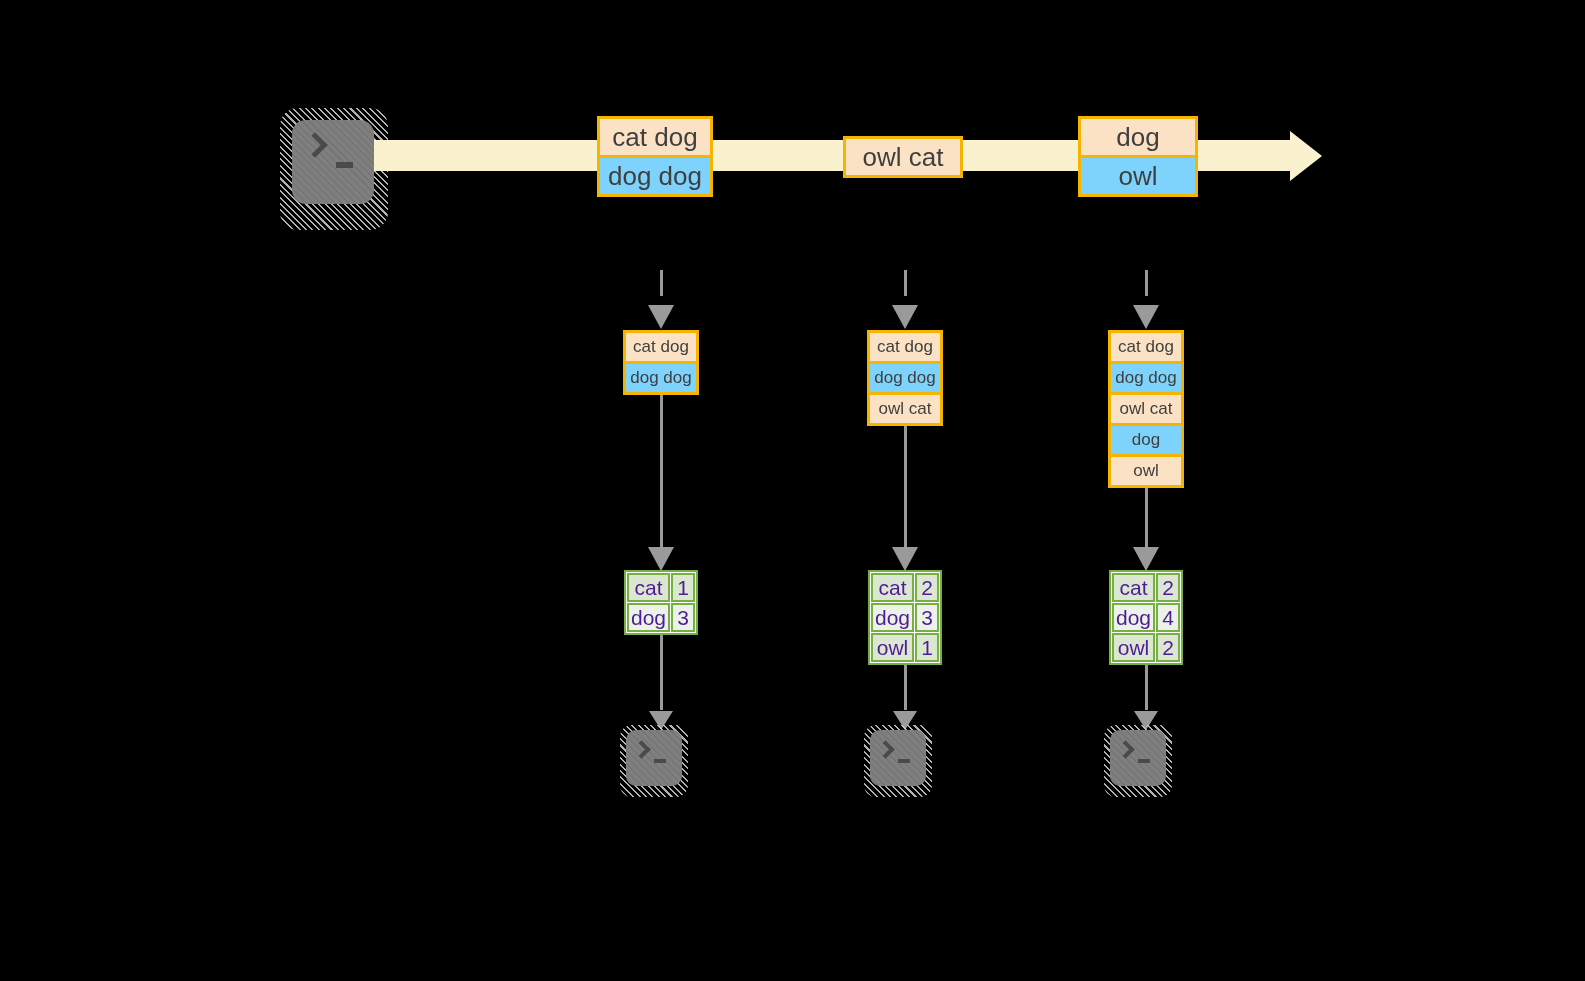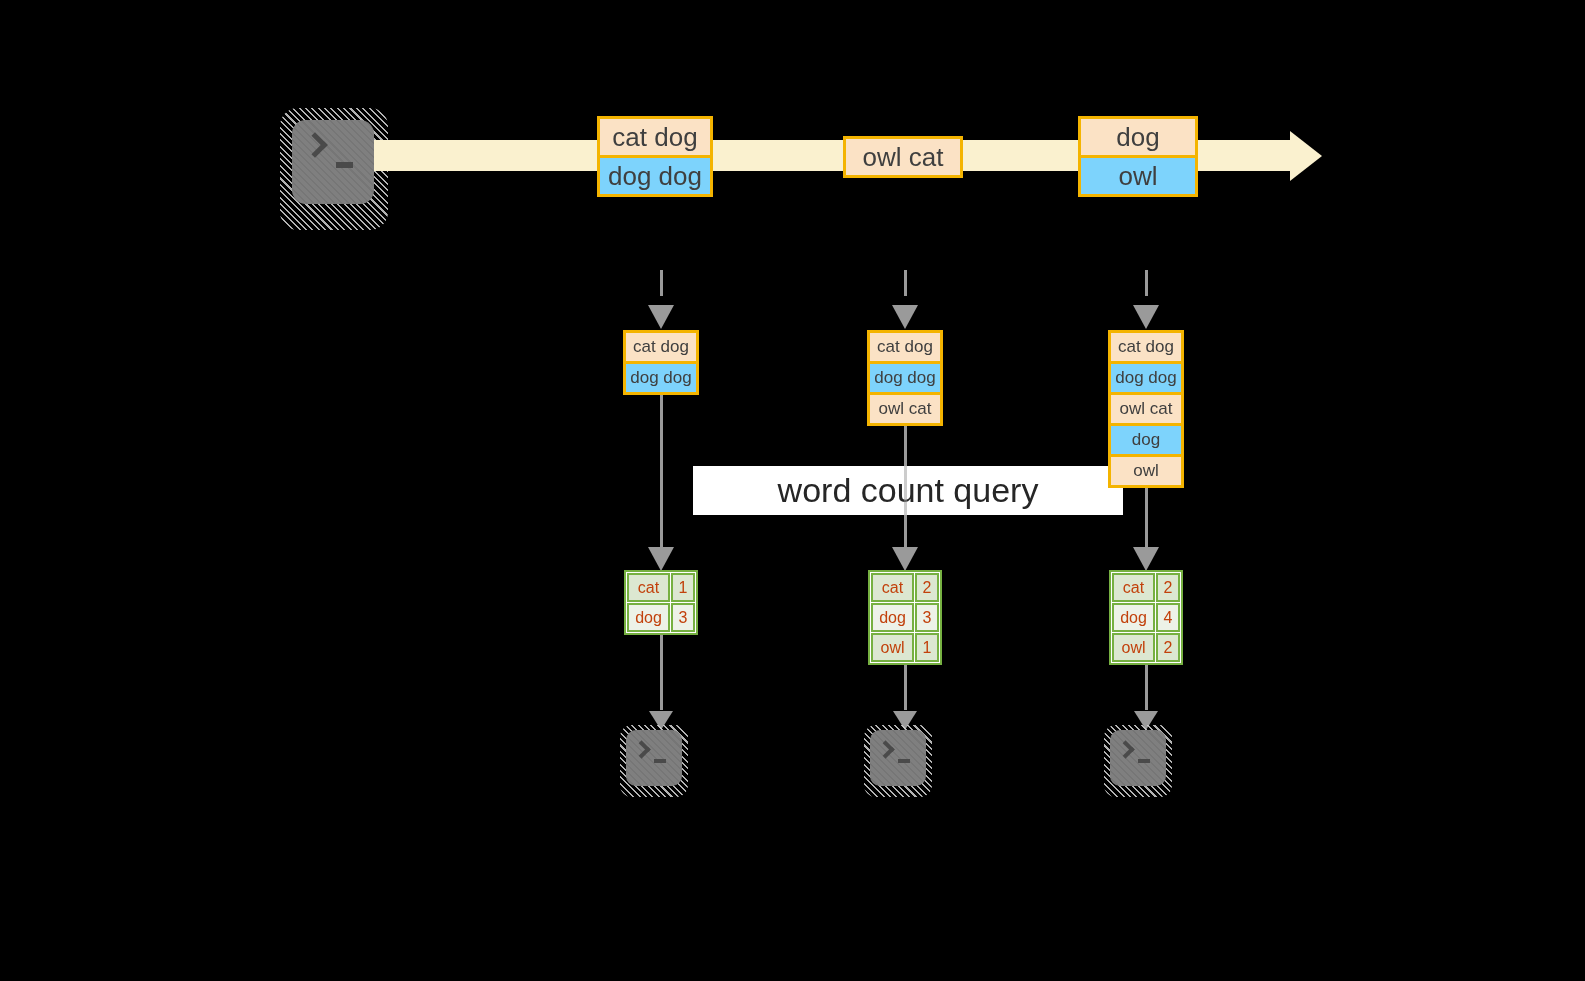--- a/index.html
+++ b/index.html
@@ -31,21 +31,21 @@
   .gline{background:#9a9a9a;width:3px;}
   .gline-faint{background:rgba(154,154,154,.5);width:3px;}
   .tri{width:0;height:0;}
   .head-down{border-left:13px solid transparent;border-right:13px solid transparent;border-top:24px solid #9a9a9a;}
   .head-down-sm{border-left:12px solid transparent;border-right:12px solid transparent;border-top:19px solid #9a9a9a;}
 
   
   .gtable{box-sizing:border-box;background:#fff;border:2px solid #76B041;padding:1px;
           display:grid;grid-template-columns:1fr 24px;gap:1px;}
   .gcell{box-sizing:border-box;border:2px solid #76B041;height:29px;display:flex;align-items:center;justify-content:center;
-         font-size:16px;color:#c2410c;}
+         font-size:21px;color:#4c1d95;}
   .gfill-dark{background:#DCE7D1;}
   .gfill-light{background:#EDF2E8;}
 
   
   .queryband{background:#ffffff;color:#262626;font-size:34px;display:flex;align-items:center;justify-content:center;}
 
   .z1{z-index:1}.z2{z-index:2}.z3{z-index:3}
 </style>
 </head>
 <body>
@@ -97,23 +97,20 @@
     <div class="orow small fill-dark">owl</div>
   </div>
 
   <div class="abs gline z1" style="left:659.5px;top:387px;height:153px;"></div>
   <div class="abs tri head-down z1" style="left:648px;top:539px;"></div>
   <div class="abs gline z1" style="left:903.5px;top:418px;height:122px;"></div>
   <div class="abs tri head-down z1" style="left:892px;top:539px;"></div>
   <div class="abs gline z1" style="left:1144.5px;top:480px;height:60px;"></div>
   <div class="abs tri head-down z1" style="left:1133px;top:539px;"></div>
 
-  <div class="abs queryband z2" style="left:693px;top:458px;width:430px;height:49px;">
-    <span>word count query</span>
-  </div>
   <div class="abs gline-faint z3" style="left:903.5px;top:458px;height:49px;"></div>
 
   <div class="abs gtable z3" style="left:624px;top:562px;width:74px;">
     <div class="gcell gfill-dark">cat</div>
     <div class="gcell gfill-dark">1</div>
     <div class="gcell gfill-light">dog</div>
     <div class="gcell gfill-light">3</div>
   </div>
   <div class="abs gtable z3" style="left:868px;top:562px;width:74px;">
     <div class="gcell gfill-dark">cat</div>

